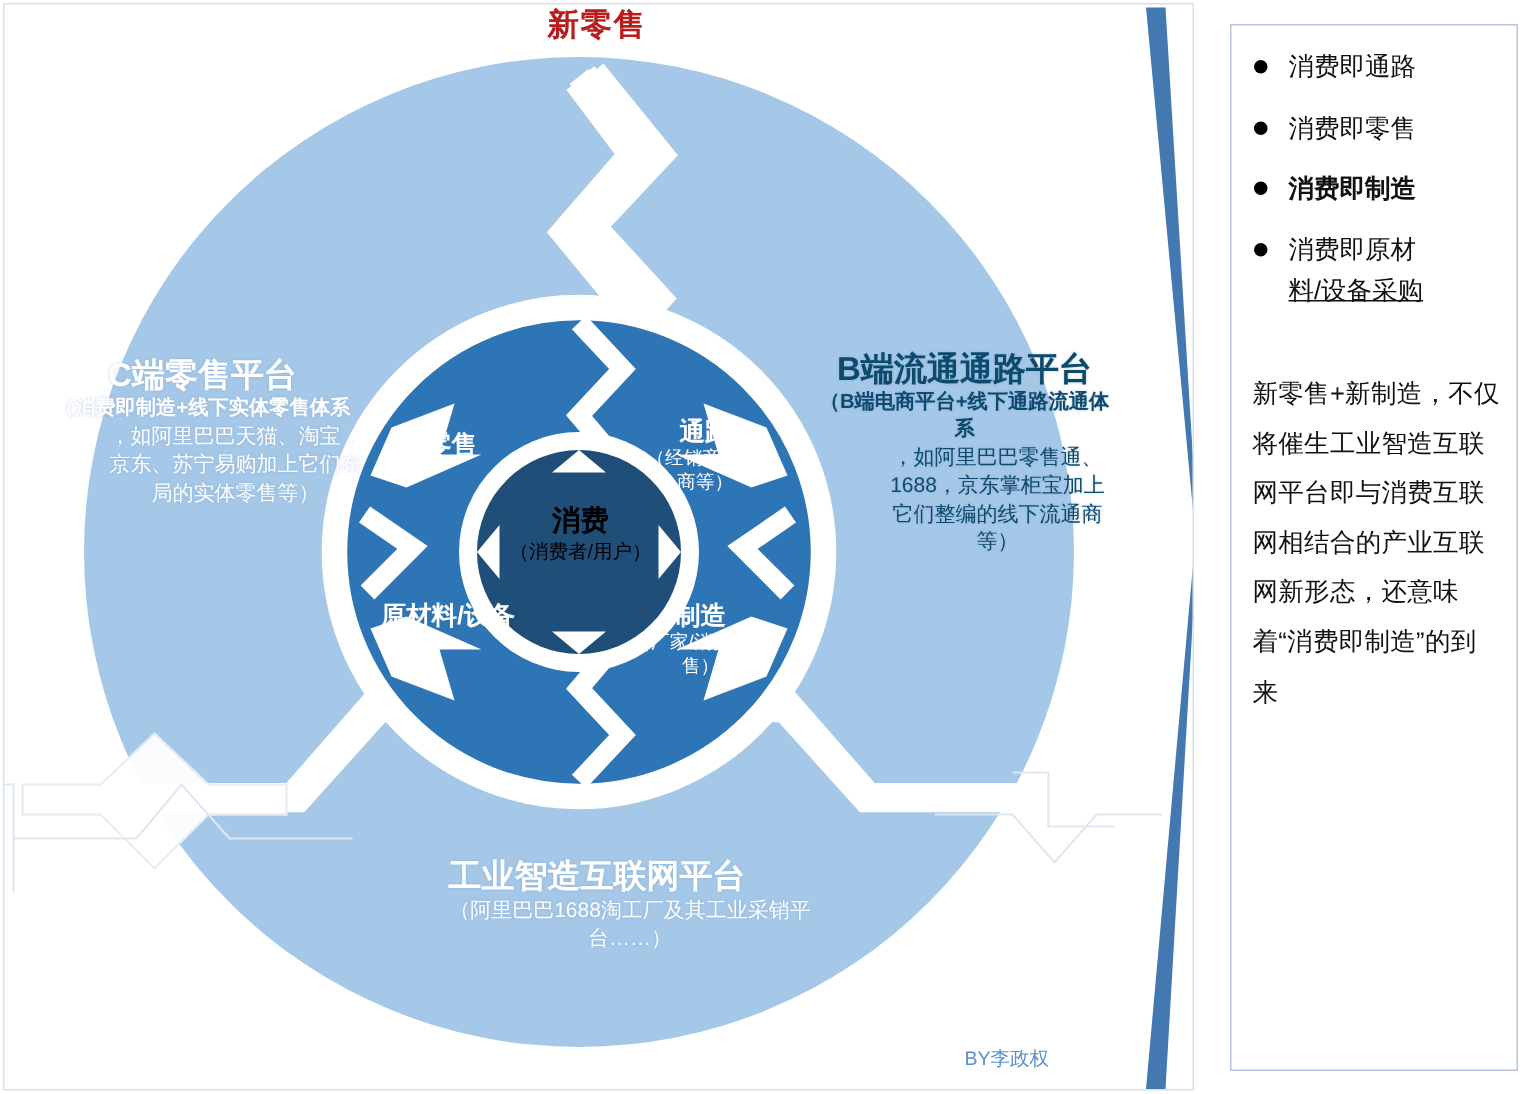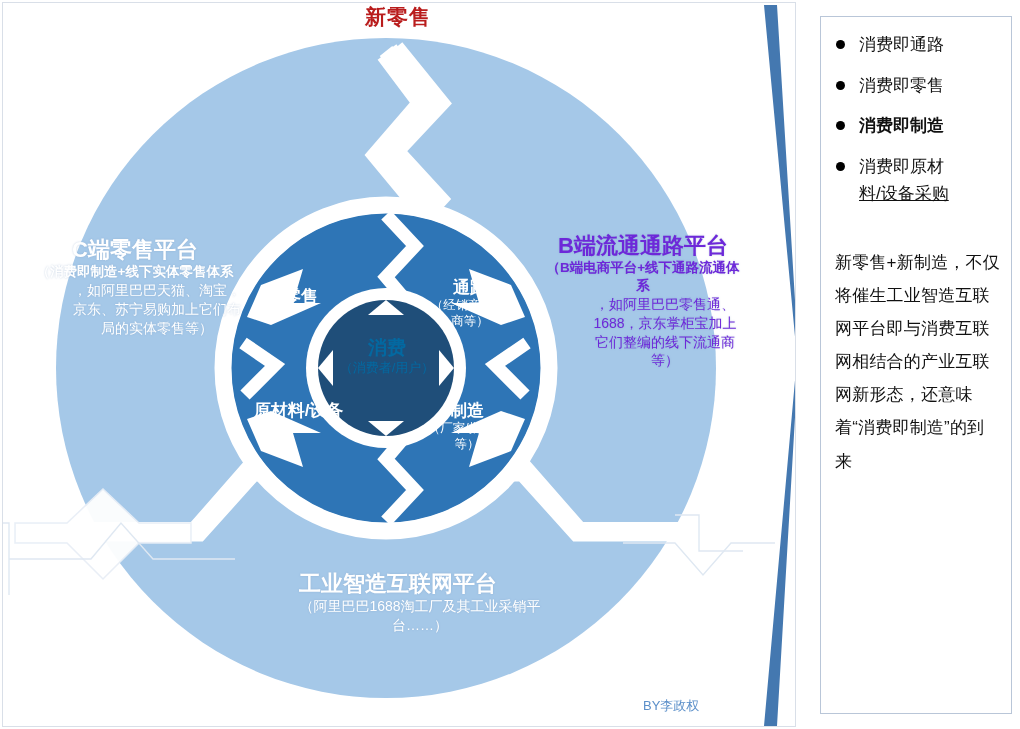--- a/index.html
+++ b/index.html
@@ -33,21 +33,21 @@
     left:285px;top:692px;width:220px;
     font-size:21px;font-weight:bold;color:#aecbe8;letter-spacing:1px;
   }
   #signature{
     position:absolute;left:640px;top:694px;width:130px;
     font-size:13px;color:#5b8fc9;text-align:left;
   }
 
   
   #outer-left{left:26px;top:234px;width:212px;color:#ffffff;}
-  #outer-right{left:540px;top:230px;width:200px;color:#6d28d9;}
+  #outer-right{left:540px;top:230px;width:200px;color:#0c4a6e;}
   #outer-bottom{left:240px;top:568px;width:310px;color:#ffffff;}
 
   .outer-title{font-size:22px;font-weight:bold;line-height:1.2;
      text-shadow:0 0 2px rgba(120,150,190,.45);}
   .outer-sub{font-size:13.5px;line-height:1.32;font-weight:bold;
      text-shadow:0 0 2px rgba(120,150,190,.45);}
   .outer-sub2{font-size:14px;line-height:1.34;font-weight:normal;
      text-shadow:0 0 2px rgba(120,150,190,.45);margin-left:44px;}
 
   
@@ -55,21 +55,21 @@
   .inner-title{font-size:17px;font-weight:bold;}
   .inner-sub{font-size:12.5px;font-weight:normal;line-height:1.25;}
 
   #inner-retail{left:248px;top:284px;width:100px;}
   #inner-channel{left:422px;top:275px;width:90px;}
   #inner-manufacture{left:418px;top:398px;width:92px;}
   #inner-material{left:243px;top:398px;width:105px;}
 
   #center-label{
     position:absolute;left:317px;top:334px;width:134px;
-    text-align:center;color:#0369a1;line-height:1.2;
+    text-align:center;color:#000000;line-height:1.2;
   }
   #center-title{font-size:19px;font-weight:bold;}
   #center-sub{font-size:13px;font-weight:normal;}
 
   
   #right-panel{
     position:absolute;left:820px;top:16px;width:192px;height:698px;
     border:1px solid #b9c6d8;
     background:#ffffff;
     box-sizing:border-box;
@@ -246,21 +246,21 @@
 
     <div class="inner-lbl" id="inner-retail">
       <div class="inner-title">零售</div>
     </div>
     <div class="inner-lbl" id="inner-channel">
       <div class="inner-title">通路</div>
       <div class="inner-sub">（经销商/批发商等）</div>
     </div>
     <div class="inner-lbl" id="inner-manufacture">
       <div class="inner-title">制造</div>
-      <div class="inner-sub">（厂家/批发商等）</div>
+      <div class="inner-sub">（厂家/消费即零售）</div>
     </div>
     <div class="inner-lbl" id="inner-material">
       <div class="inner-title">原材料/设备</div>
     </div>
 
     <div id="center-label">
       <div id="center-title">消费</div>
       <div id="center-sub">（消费者/用户）</div>
     </div>
   </div>

